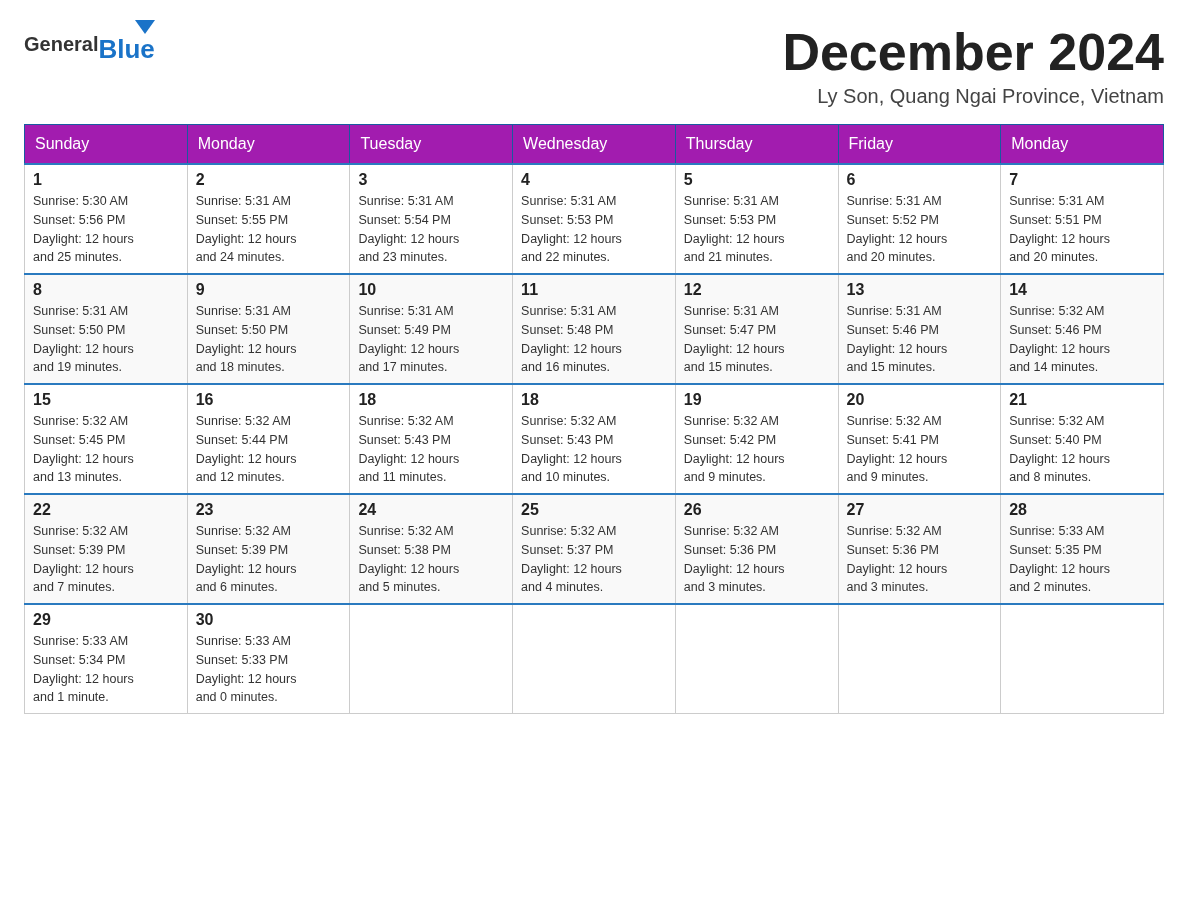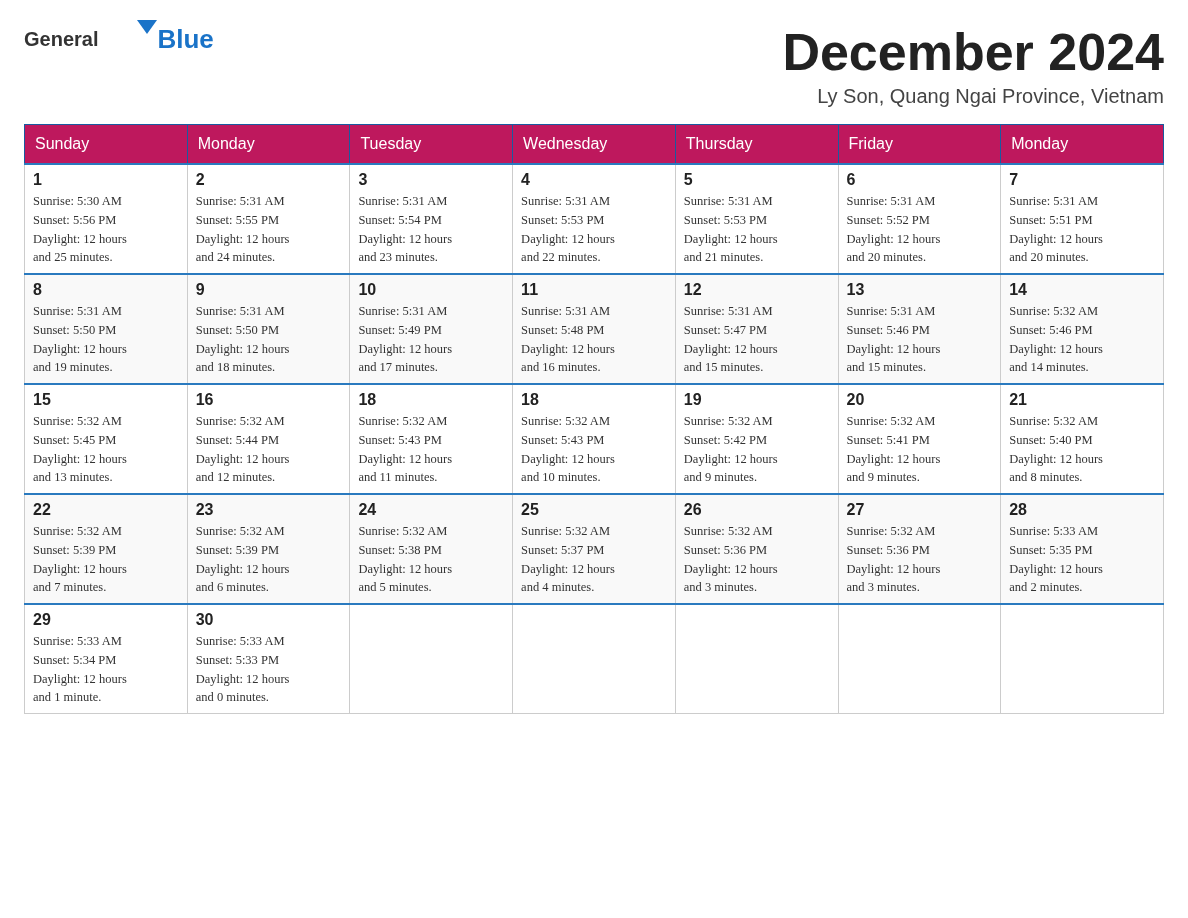--- a/index.html
+++ b/index.html
@@ -25,23 +25,22 @@
       display: flex;
       align-items: center;
     }
     .logo-general {
       font-size: 20px;
       font-weight: bold;
       color: #333;
     }
     .logo-blue-part {
       display: flex;
-      flex-direction: row;
-      align-items: flex-start;
-      margin-left: 35px;
+      flex-direction: column;
+      align-items: flex-end;
     }
     .logo-arrow {
       width: 0;
       height: 0;
       border-left: 10px solid transparent;
       border-right: 10px solid transparent;
       border-top: 14px solid #1a73c8;
       margin-left: 4px;
       margin-top: -4px;
     }
@@ -63,21 +62,21 @@
       font-size: 20px;
       color: #444;
       margin-top: 4px;
     }
     .calendar-table {
       width: 100%;
       border-collapse: collapse;
       border: 1px solid #ccc;
     }
     .calendar-table th {
-      background-color: #be185d;
+      background-color: #a21caf;
       color: white;
       font-size: 16px;
       font-weight: normal;
       padding: 10px 10px;
       text-align: left;
       border: 1px solid #1a5a9f;
     }
     .calendar-table td {
       vertical-align: top;
       padding: 6px 8px;
@@ -95,21 +94,20 @@
       font-size: 16px;
       font-weight: bold;
       margin-bottom: 3px;
       display: block;
       color: #222;
     }
     .day-info {
       font-size: 12.5px;
       line-height: 1.5;
       color: #333;
-      font-family: Liberation Serif, serif;
     }
     .empty-cell {
       background: #fff;
     }
     .week-row td {
       border-top: 2px solid #2a7abf;
     }
   </style>
 </head>
 <body>

